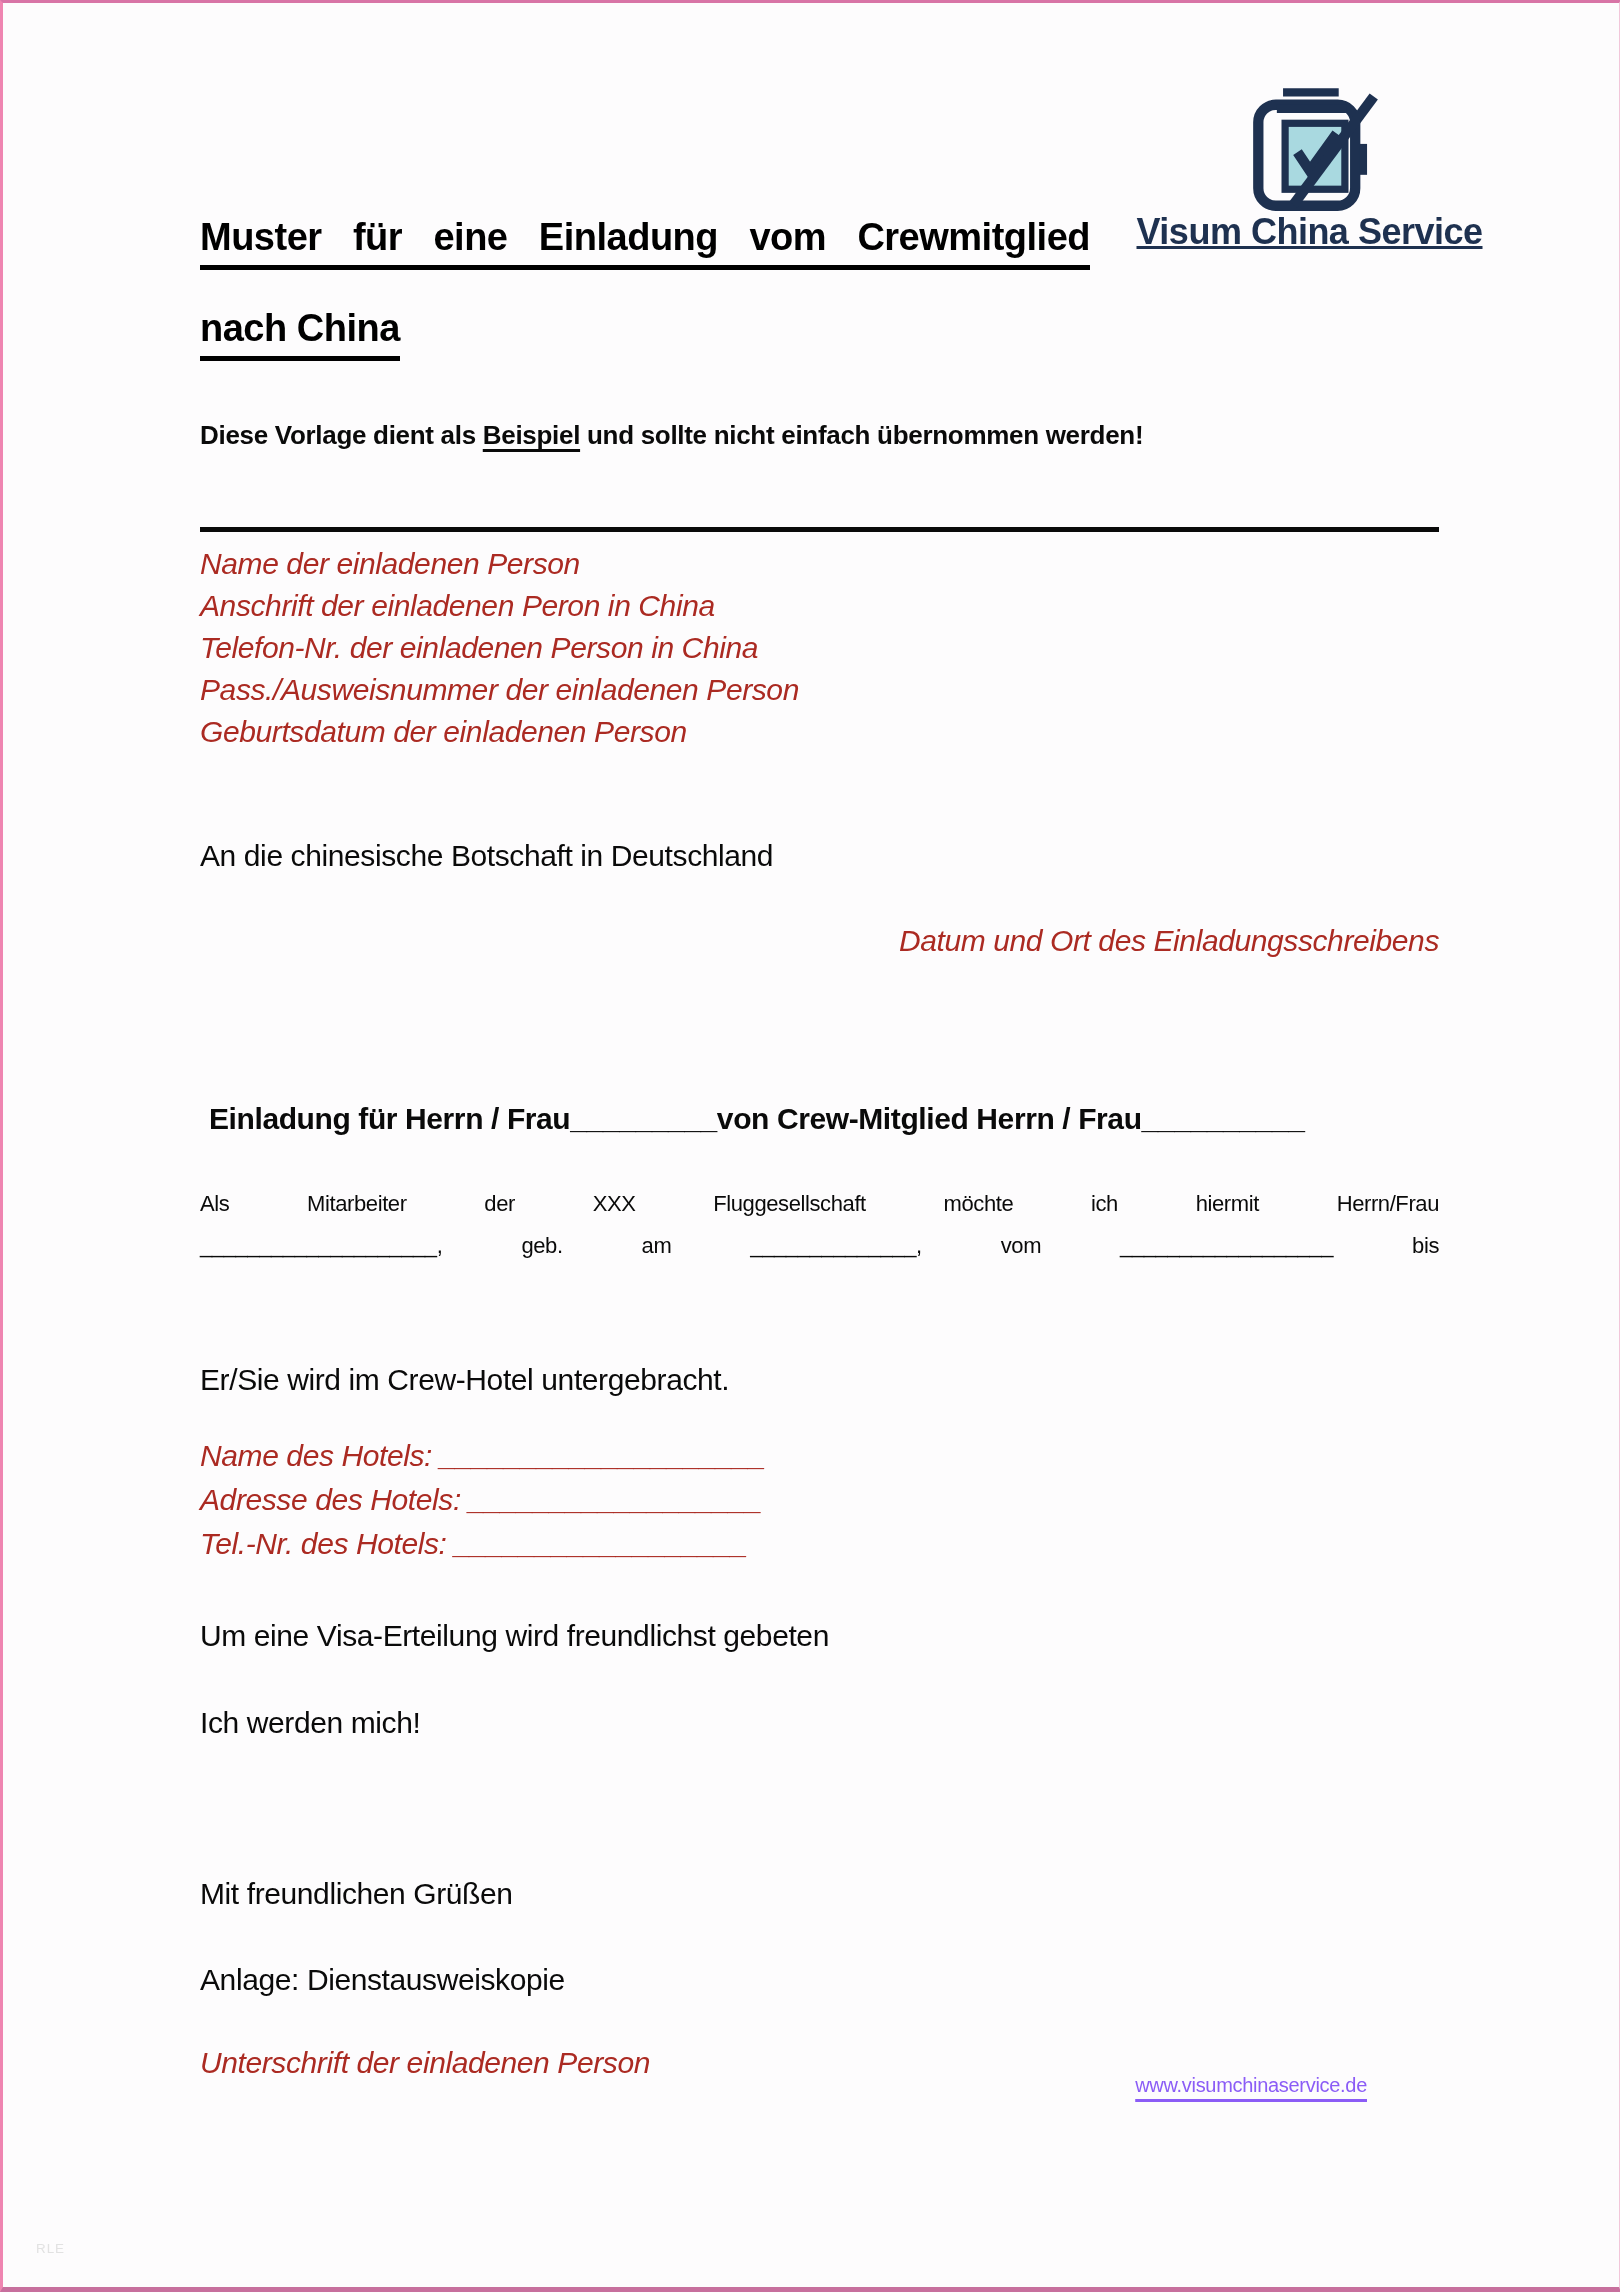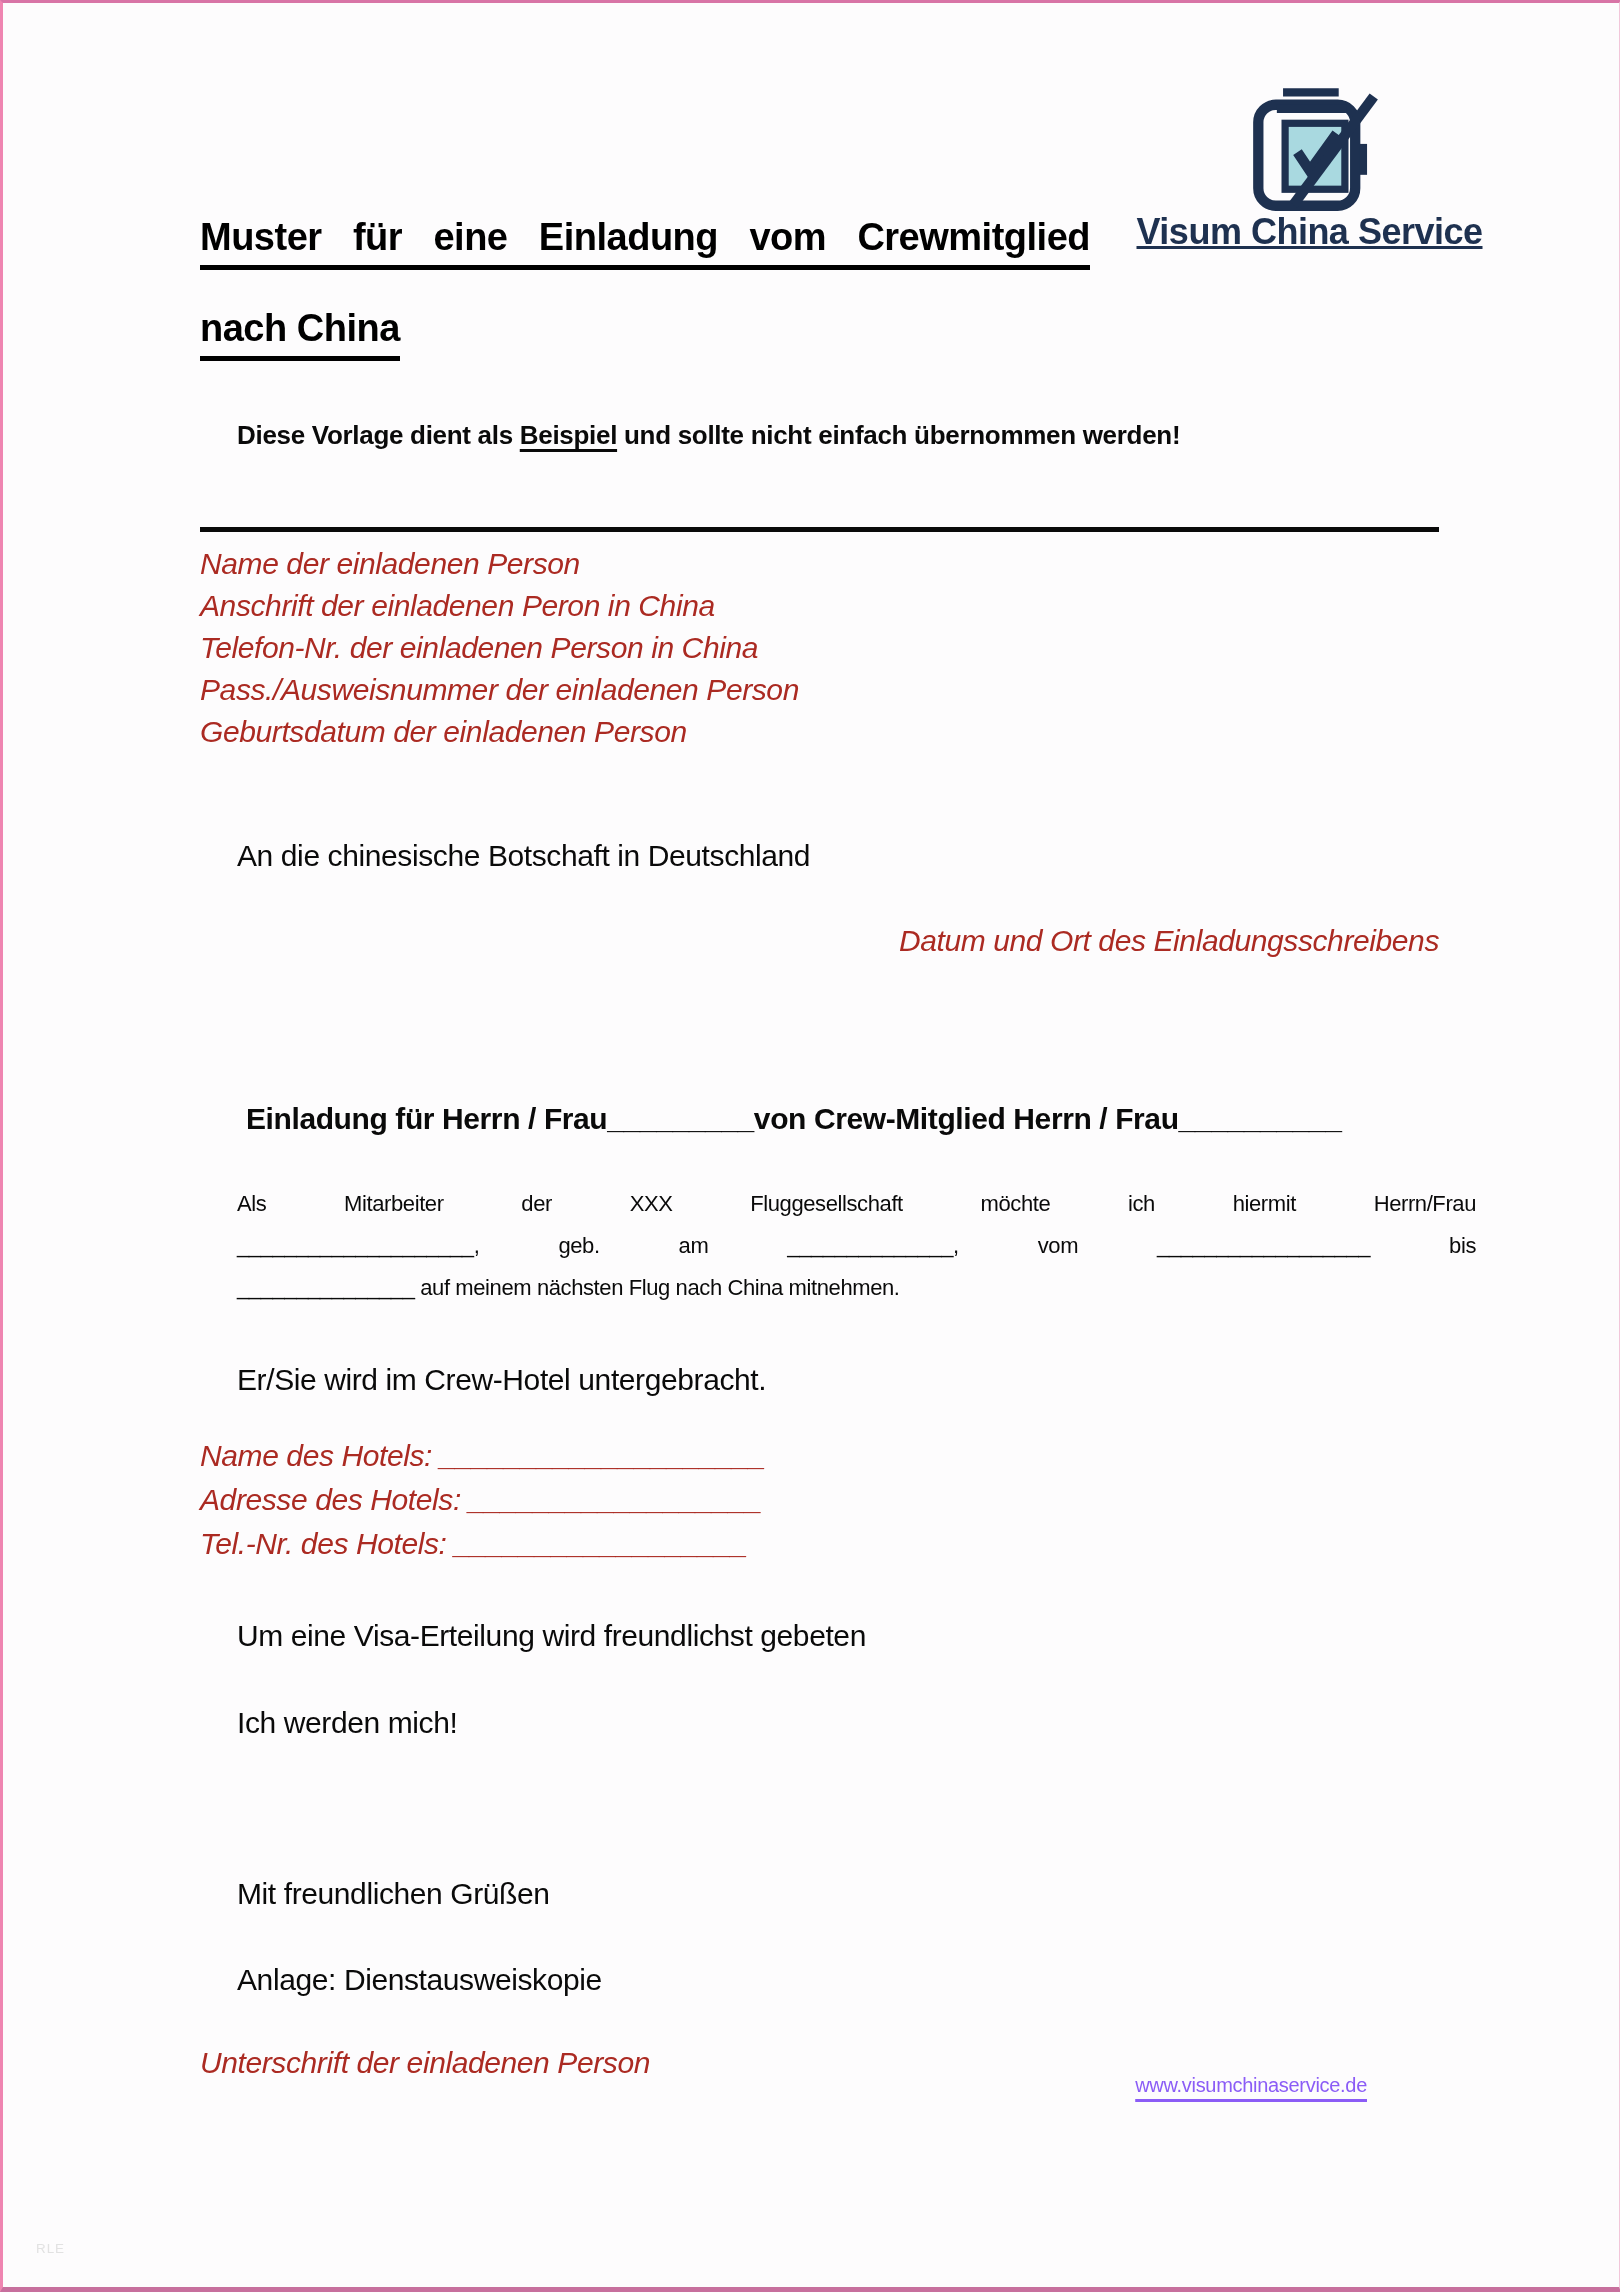--- a/index.html
+++ b/index.html
@@ -10,21 +10,21 @@
     background:#fdfcfd;
     border-top:3.8px solid #d874a6;
     border-left:3.8px solid #ef85b1;
     border-right:2.9px solid #f2c6da;
     border-bottom:5.8px solid #c76f9d;
     font-family:"Liberation Sans", sans-serif;
     color:#000;
     overflow:hidden;
   }
   .abs{position:absolute;}
-  .black{color:#0a0a0a;margin-left:37px;}
+  .black{color:#0a0a0a;}
   .red{color:#ab2a22;font-style:italic;}
   .body-text{font-size:30px;letter-spacing:-0.4px;line-height:42px;}
   .title-line{
     font-size:38px;font-weight:bold;letter-spacing:-0.5px;
     border-bottom:5.8px solid #000;padding-bottom:6px;
   }
   .just{text-align:justify;text-align-last:justify;}
   .logo-text{
     font-size:36px;font-weight:bold;color:#1e3150;letter-spacing:-0.5px;
     text-align:center;
@@ -86,21 +86,20 @@
 
   <div class="abs body-text black" style="left:197px;top:832px;">An die chinesische Botschaft in Deutschland</div>
 
   <div class="abs subject black" style="left:206px;top:1099px;">Einladung für Herrn / Frau_________von Crew-Mitglied Herrn / Frau__________</div>
 
   <div class="abs red red-lines" style="left:197px;top:917px;width:1239px;text-align:right;">Datum und Ort des Einladungsschreibens</div>
 
   <div class="abs para black" style="left:197px;top:1180px;">
     <div class="just">Als Mitarbeiter der XXX Fluggesellschaft möchte ich hiermit Herrn/Frau</div>
     <div class="just">____________________, geb. am ______________, vom __________________ bis</div>
-    <div>_______________ auf meinem nächsten Flug nach China mitnehmen.</div>
   </div>
 
   <div class="abs body-text black" style="left:197px;top:1356px;">Er/Sie wird im Crew-Hotel untergebracht.</div>
 
   <div class="abs red hotel-lines" style="left:197px;top:1431px;">
     <div>Name des Hotels: ____________________</div>
     <div>Adresse des Hotels: __________________</div>
     <div>Tel.-Nr. des Hotels: __________________</div>
   </div>
 

